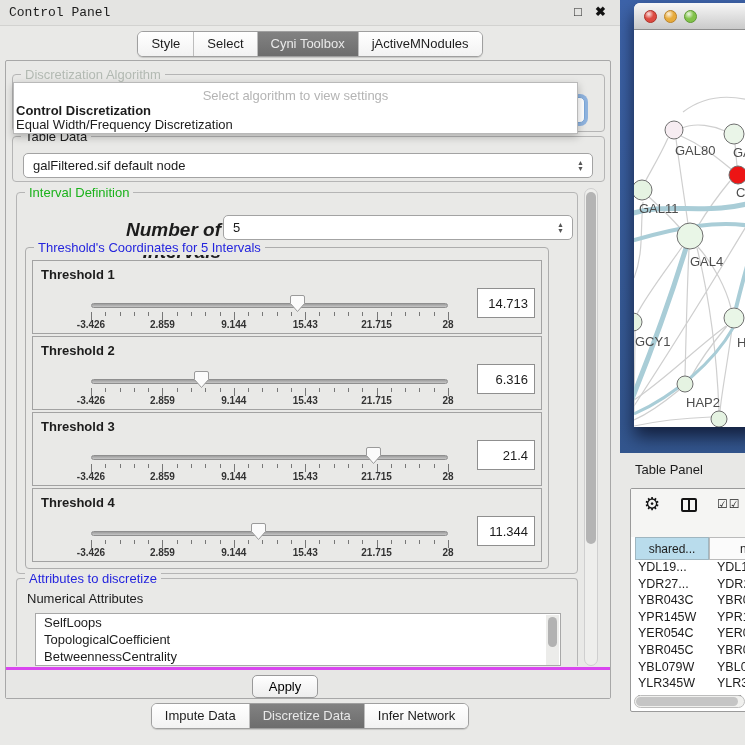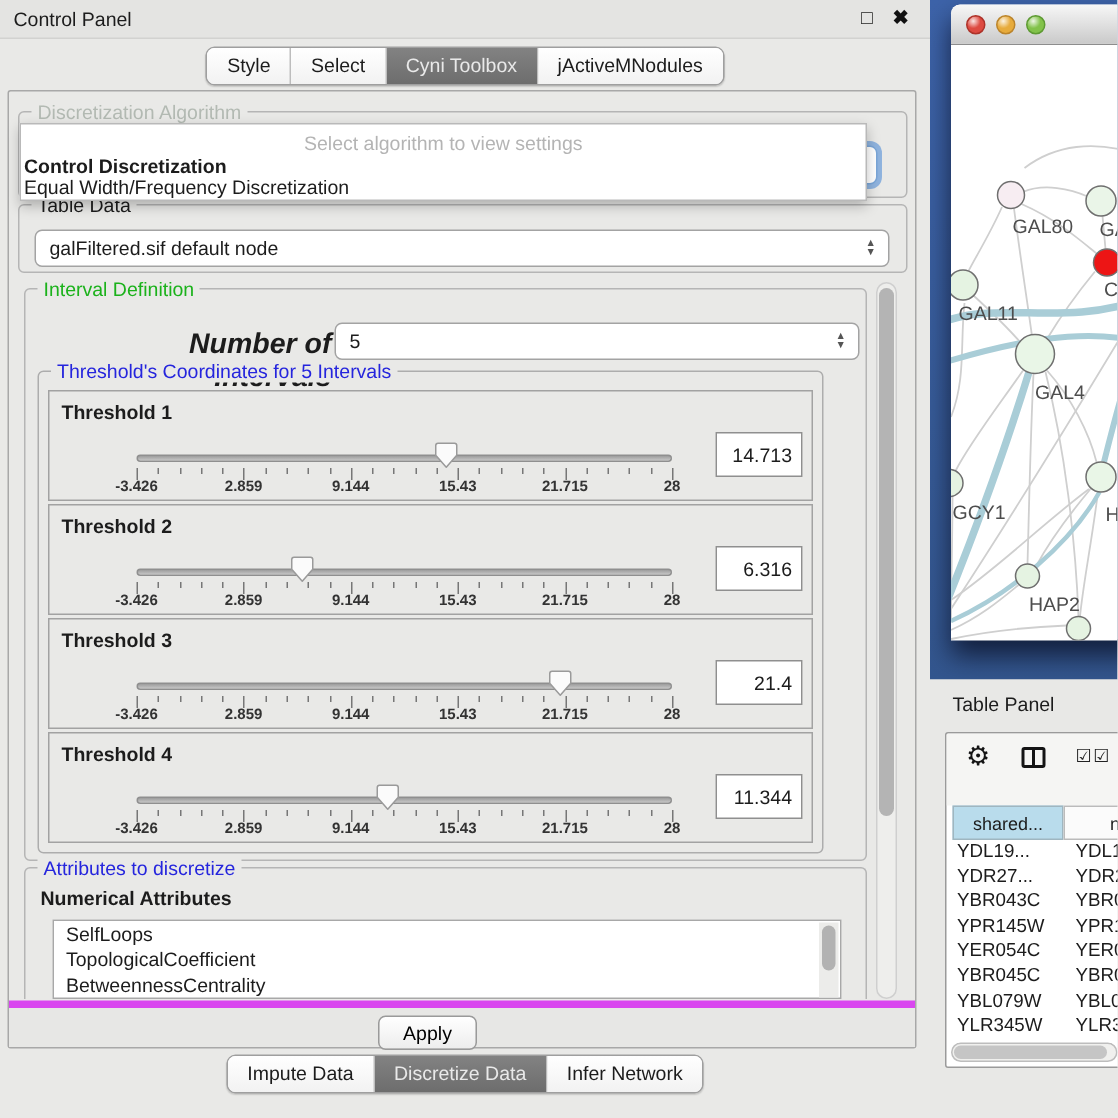--- a/index.html
+++ b/index.html
@@ -5,21 +5,21 @@
   * { margin:0; padding:0; box-sizing:border-box; }
   html,body { width:745px; height:745px; overflow:hidden; background:#e9e9e7;
     font-family:"Liberation Sans", sans-serif; color:#1c1c1c; }
   .abs { position:absolute; }
   #screen { position:relative; width:745px; height:745px; }
 
   
   #control-panel { position:absolute; left:0; top:0; width:620px; height:745px; background:#e9e9e7; }
   #cp-titlebar { position:absolute; left:0; top:0; width:620px; height:26px; background:#e4e4e2;
     border-bottom:1px solid #d2d2d0; font-size:13px; }
-  #cp-title { position:absolute; left:9px; top:5px; }
+  #cp-title { position:absolute; left:9px; top:5px;font-family:Liberation Mono, monospace; }
   #float-ic { position:absolute; left:574px; top:4px; font-size:13px; color:#222; }
   #close-ic { position:absolute; left:595px; top:4px; font-size:13px; font-weight:bold; color:#111; }
 
   #top-tabs { position:absolute; left:0; top:31px; width:620px; display:flex; justify-content:center; }
   .tabseg { display:flex; border:1px solid #9f9f9f; border-radius:6px; overflow:hidden; background:#fcfcfc;
     box-shadow:0 1px 1px rgba(0,0,0,.15); }
   .tabseg .tab { padding:4px 13px 5px; font-size:13px; background:linear-gradient(#ffffff,#f2f2f2);
     border-right:1px solid #bdbdbd; white-space:nowrap; display:flex; align-items:center; gap:5px; }
   .tabseg .tab:last-child { border-right:none; }
   .tabseg .tab.sel { background:linear-gradient(#828282,#6d6d6d); color:#e9e9e9; }
@@ -63,21 +63,21 @@
     border:1px solid #a8a8a8; overflow:hidden; font-size:13px; }
   .attr-item { padding:1px 0 1px 8px; height:17px; white-space:nowrap; }
   #attr-scroll { position:absolute; right:1px; top:1px; width:13px; height:51px; background:#ececea; }
   #attr-thumb { position:absolute; left:2px; top:2px; width:9px; height:30px; background:#b2b2b2; border-radius:5px; }
 
   #main-vscroll { position:absolute; left:584px; top:188px; width:14px; height:478px;
     background:#eeeeec; border:1px solid #cfcfcf; border-radius:7px; }
   #main-vthumb { position:absolute; left:1px; top:3px; width:10px; height:352px; background:#b4b4b4; border-radius:6px; }
 
   #apply-strip { position:absolute; left:6px; top:667px; width:604px; height:31px; background:#e7e7e5;
-    border-top:5px solid #d946ef; }
+    border-top:3px solid #d946ef; }
   #apply-btn { position:absolute; left:246px; top:5px; width:66px; height:23px;
     background:linear-gradient(#ffffff,#ededed); border:1px solid #9a9a9a; border-radius:5px; font-size:13px; }
 
   #bottom-tabs { position:absolute; left:0; top:703px; width:620px; display:flex; justify-content:center; }
 
   
   #right-pane { position:absolute; left:620px; top:0; width:125px; height:745px; }
   #desktop { position:absolute; left:0; top:0; width:125px; height:453px; overflow:hidden;
     background:linear-gradient(180deg,#3d63a9,#33568e); }
   #mac-window { position:absolute; left:14px; top:3px; width:126px; height:424px; background:#fff;
@@ -333,21 +333,21 @@
                   <path d="M3 1.5 H14 Q15.5 1.5 15.5 3 V9.5 L8.5 17.5 L1.5 9.5 V3 Q1.5 1.5 3 1.5 Z" fill="#fbfbfb" stroke="#9a9a9a" stroke-linejoin="round"></path>
                 </svg></div>
               <div class="thrvalue">11.344</div>
             </div>
           </div>
       </div>
     </div>
 
     <div class="group" style="left:16px; top:578px; width:562px; height:88px; border-bottom:none; border-radius:4px 4px 0 0;">
       <span class="gtitle blue">Attributes to discretize</span>
-      <div class="abs" style="left:10px; top:12px; font-size:13px; font-weight:bold;">Numerical Attributes</div>
+      <div class="abs" style="left:10px; top:12px; font-size:13px; font-weight:normal;">Numerical Attributes</div>
       <div id="attr-list">
         <div id="attr-items">
             <div class="attr-item">SelfLoops</div>
             <div class="attr-item">TopologicalCoefficient</div>
             <div class="attr-item">BetweennessCentrality</div>
           </div>
         <div id="attr-scroll">
             <div id="attr-thumb"></div>
           </div>
       </div>

